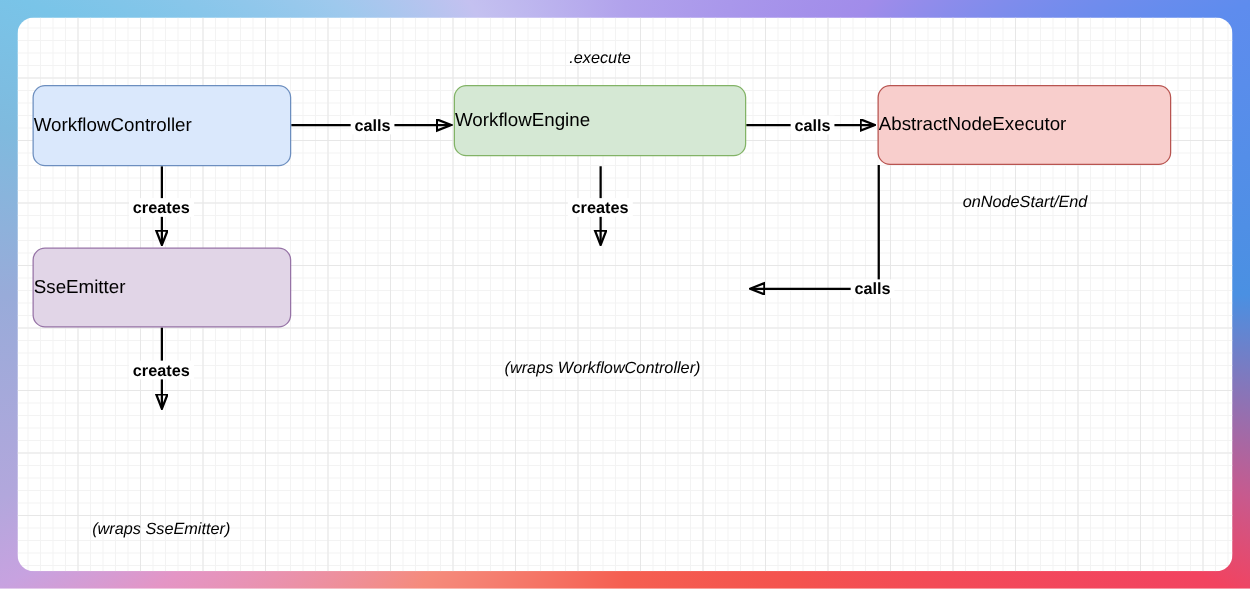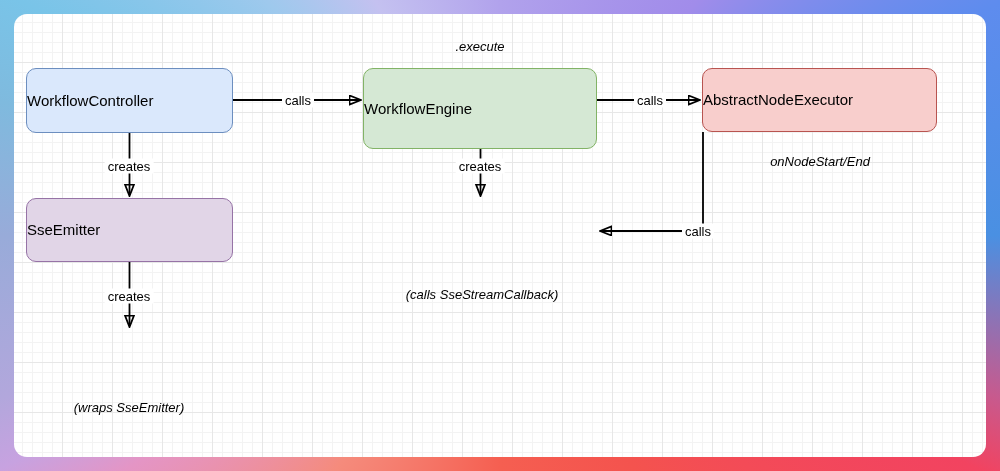--- a/index.html
+++ b/index.html
@@ -51,21 +51,21 @@
     border:1.6px solid #000;
     border-radius:10px;
     display:flex; align-items:center; justify-content:flex-start;
     font-size:15px; line-height:1.2; text-align:center;
     pointer-events:auto;
   }
 
   .edge-label {
     position:absolute; transform:translate(-50%,-50%);
     background:#ffffff; padding:0 3px;
-    font-size:13px; white-space:nowrap;
+    font-size:13px; white-space:nowrap;font-weight:bold;
   }
 
   .annotation {
     position:absolute; transform:translate(-50%,-50%);
     font-style:italic; font-size:13px; white-space:nowrap;
   }
 
   svg.connectors { position:absolute; left:0; top:0; }
   svg.connectors path, svg.connectors line {
     stroke:#000; stroke-width:1.8; fill:none;
@@ -90,21 +90,21 @@
       <line x1="129.5" y1="133" x2="129.5" y2="195" marker-end="url(#arrow)"></line>
       <line x1="480.5" y1="133" x2="480.5" y2="195" marker-end="url(#arrow)"></line>
       <line x1="129.5" y1="262" x2="129.5" y2="326" marker-end="url(#arrow)"></line>
       <path d="M703,132 L703,231 L601,231" marker-end="url(#arrow)"></path>
     </svg>
 
     <div class="node" style="left: 26px; top: 68px; width: 207px; height: 65px; background-color: rgb(218, 232, 252); border-color: rgb(108, 142, 191);">
       <span>WorkflowController</span>
     </div>
 
-    <div class="node" style="left: 363px; top: 68px; width: 234px; height: 81px; background-color: rgb(213, 232, 212); border-color: rgb(130, 179, 102);">
+    <div class="node" style="left: 363px; top: 68px; width: 234px; height: 57px; background-color: rgb(213, 232, 212); border-color: rgb(130, 179, 102);">
       <span>WorkflowEngine</span>
     </div>
 
     <div class="node" style="left: 26px; top: 198px; width: 207px; height: 64px; background-color: rgb(225, 213, 231); border-color: rgb(150, 115, 166);">
       <span>SseEmitter</span>
     </div>
 
     <div class="node" style="left: 702px; top: 68px; width: 235px; height: 64px; background-color: rgb(248, 206, 204); border-color: rgb(184, 84, 80);">
       <span>AbstractNodeExecutor</span>
     </div>
@@ -113,16 +113,16 @@
 
     <span class="edge-label" style="left:298px; top:100px;">calls</span>
     <span class="edge-label" style="left:650px; top:100px;">calls</span>
     <span class="edge-label" style="left:129px; top:166px;">creates</span>
     <span class="edge-label" style="left:480px; top:166px;">creates</span>
     <span class="edge-label" style="left:129px; top:296px;">creates</span>
     <span class="edge-label" style="left:698px; top:231px;">calls</span>
 
     <span class="annotation" style="left:480px; top:46px;">.execute</span>
     <span class="annotation" style="left:820px; top:161px;">onNodeStart/End</span>
-    <span class="annotation" style="left:482px; top:294px;">(calls SseStreamCallback)</span>
-    <span class="annotation" style="left:129px; top:407px;">(wraps SseEmitter)</span>
+    <span class="annotation" style="left:482px; top:294px;">(wraps WorkflowController)</span>
+    <span class="annotation" style="left:129px; top:423px;">(wraps SseEmitter)</span>
   </div>
 </div>
 
 </body></html>

